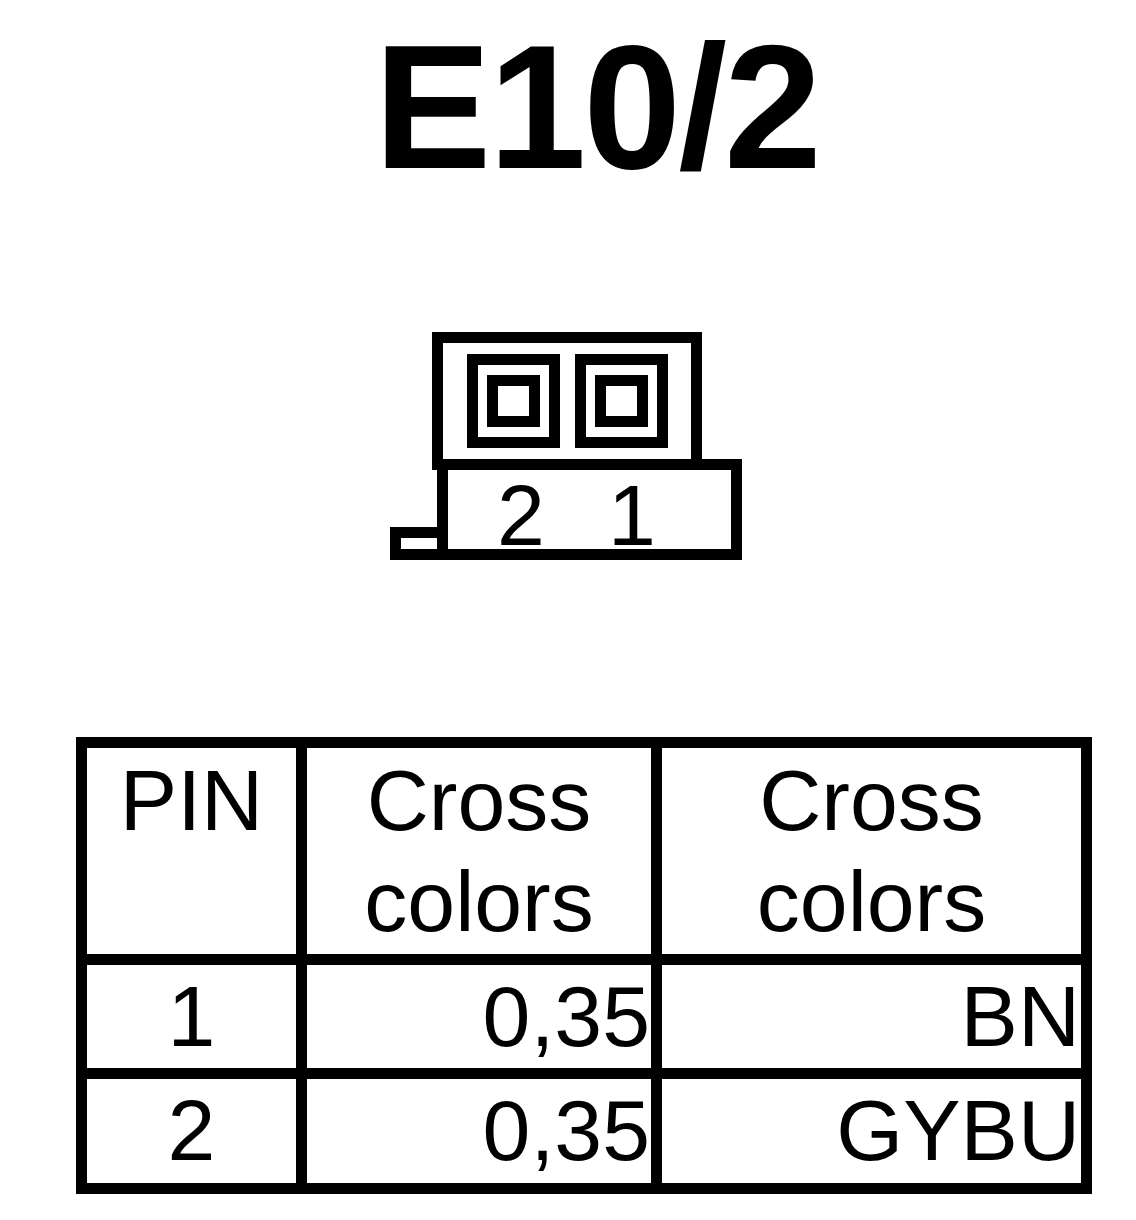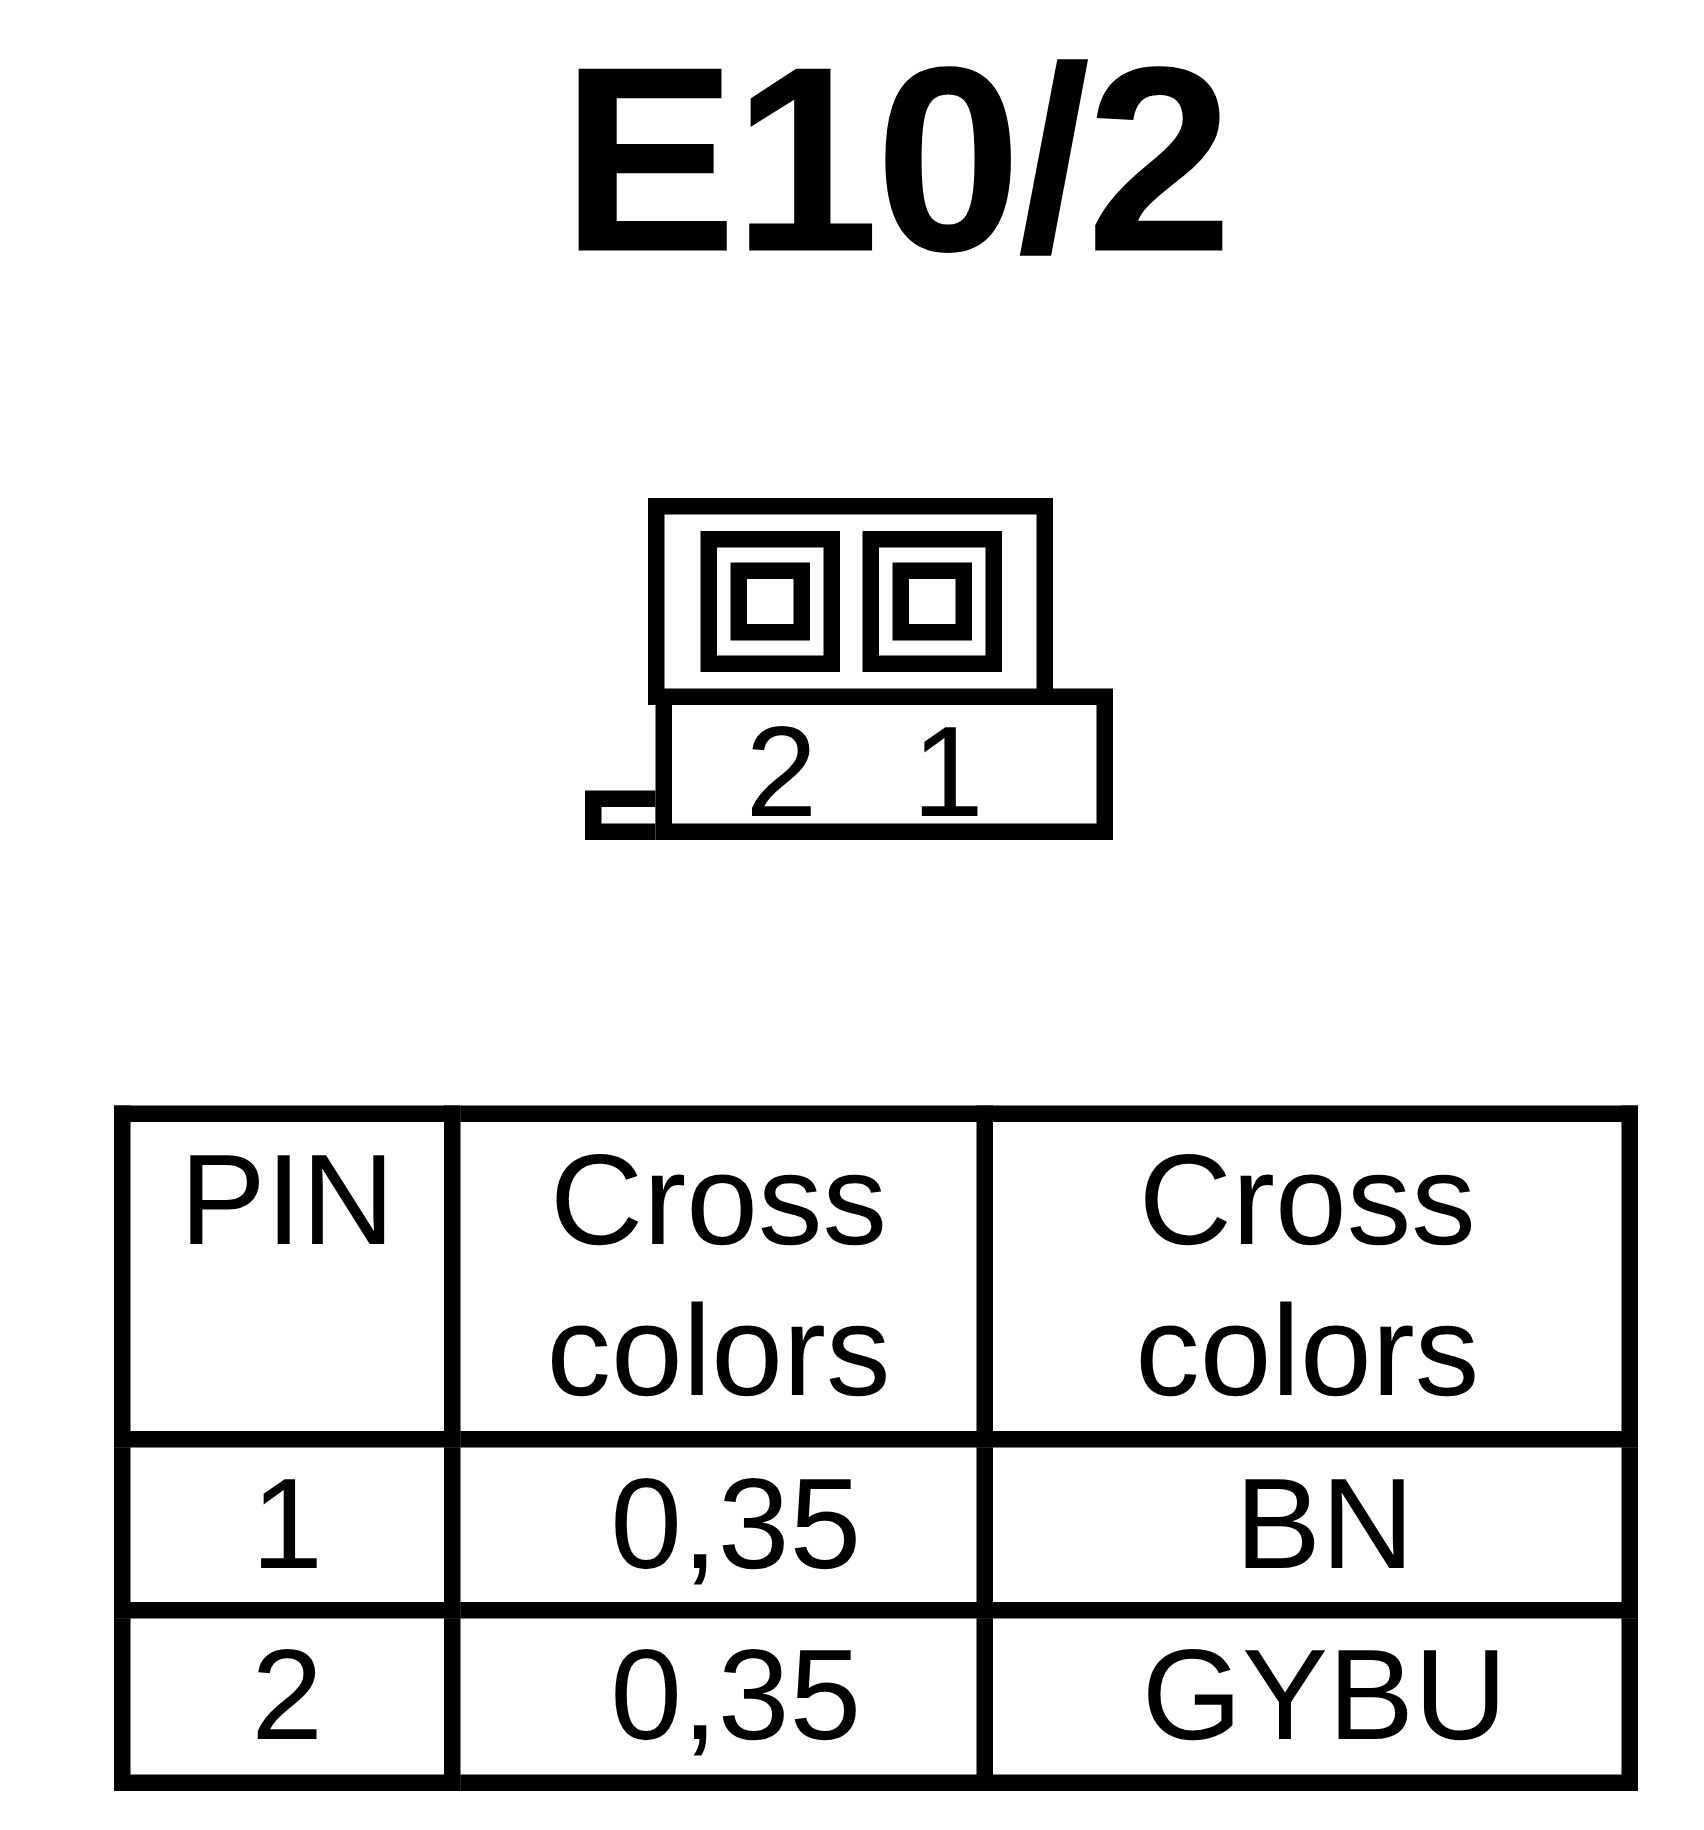--- a/index.html
+++ b/index.html
@@ -103,21 +103,21 @@
     height: 205px;
     vertical-align: top;
     text-align: center;
     padding-top: 2px;
   }
   .pin-table td {
     height: 90px;
     vertical-align: middle;
   }
   .pin-table td.c-pin { text-align: center; }
-  .pin-table td.c-left { text-align: center; padding-left: 24px; }
+  .pin-table td.c-left { text-align: right; padding-left: 24px; }
 </style>
 </head>
 <body>
 
 <div class="page">
 
   <div class="title">E10/2</div>
 
   <div class="connector">
     <div class="conn-tab"></div>

